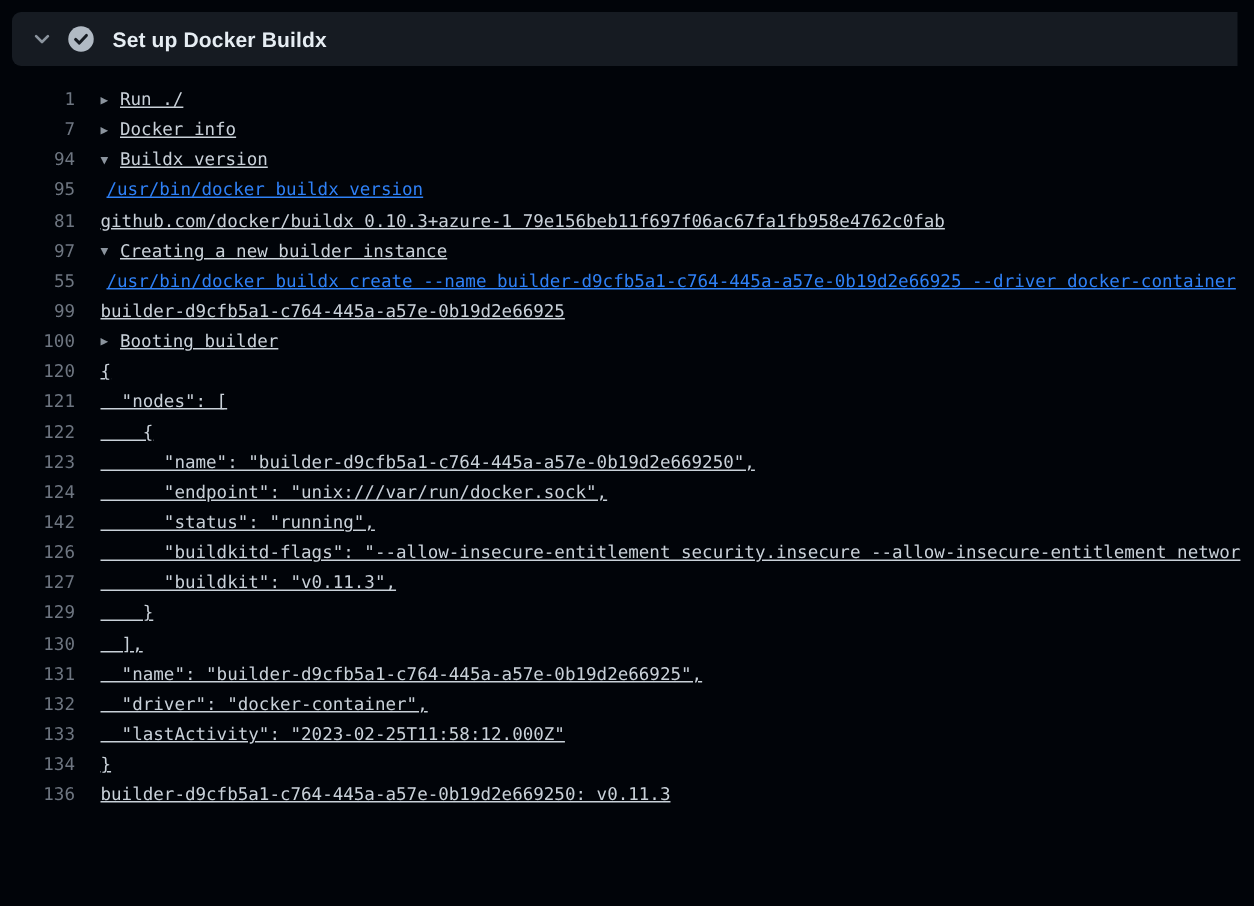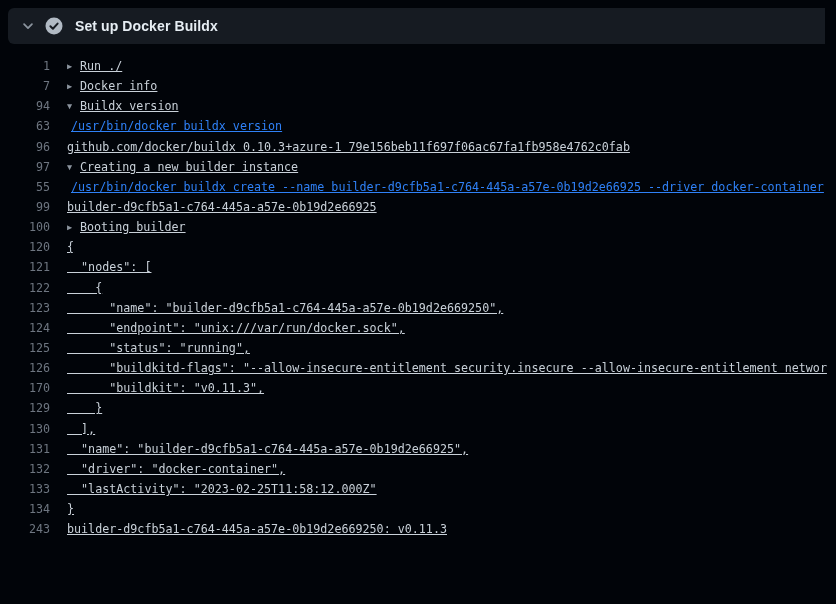--- a/index.html
+++ b/index.html
@@ -121,25 +121,25 @@
   </div>
       <div class="line group">
     <span class="num">7</span>
     <span class="body"><span class="marker">▶</span><span class="text">Docker info</span></span>
   </div>
       <div class="line group">
     <span class="num">94</span>
     <span class="body"><span class="marker">▼</span><span class="text">Buildx version</span></span>
   </div>
       <div class="line command">
-    <span class="num">63</span>
+    <span class="num">95</span>
     <span class="body"><span class="text">/usr/bin/docker buildx version</span></span>
   </div>
       <div class="line output">
-    <span class="num">96</span>
+    <span class="num">81</span>
     <span class="body"><span class="text">github.com/docker/buildx 0.10.3+azure-1 79e156beb11f697f06ac67fa1fb958e4762c0fab</span></span>
   </div>
       <div class="line group">
     <span class="num">97</span>
     <span class="body"><span class="marker">▼</span><span class="text">Creating a new builder instance</span></span>
   </div>
       <div class="line command">
     <span class="num">55</span>
     <span class="body"><span class="text">/usr/bin/docker buildx create --name builder-d9cfb5a1-c764-445a-a57e-0b19d2e66925 --driver docker-container</span></span>
   </div>
@@ -165,29 +165,29 @@
   </div>
       <div class="line output">
     <span class="num">123</span>
     <span class="body"><span class="text">      "name": "builder-d9cfb5a1-c764-445a-a57e-0b19d2e669250",</span></span>
   </div>
       <div class="line output">
     <span class="num">124</span>
     <span class="body"><span class="text">      "endpoint": "unix:///var/run/docker.sock",</span></span>
   </div>
       <div class="line output">
-    <span class="num">125</span>
+    <span class="num">142</span>
     <span class="body"><span class="text">      "status": "running",</span></span>
   </div>
       <div class="line output">
     <span class="num">126</span>
     <span class="body"><span class="text">      "buildkitd-flags": "--allow-insecure-entitlement security.insecure --allow-insecure-entitlement networ</span></span>
   </div>
       <div class="line output">
-    <span class="num">170</span>
+    <span class="num">127</span>
     <span class="body"><span class="text">      "buildkit": "v0.11.3",</span></span>
   </div>
       <div class="line output">
     <span class="num">129</span>
     <span class="body"><span class="text">    }</span></span>
   </div>
       <div class="line output">
     <span class="num">130</span>
     <span class="body"><span class="text">  ],</span></span>
   </div>
@@ -201,18 +201,18 @@
   </div>
       <div class="line output">
     <span class="num">133</span>
     <span class="body"><span class="text">  "lastActivity": "2023-02-25T11:58:12.000Z"</span></span>
   </div>
       <div class="line output">
     <span class="num">134</span>
     <span class="body"><span class="text">}</span></span>
   </div>
       <div class="line output">
-    <span class="num">243</span>
+    <span class="num">136</span>
     <span class="body"><span class="text">builder-d9cfb5a1-c764-445a-a57e-0b19d2e669250: v0.11.3</span></span>
   </div>
     </div>
 
 </div>
 
 </body></html>

